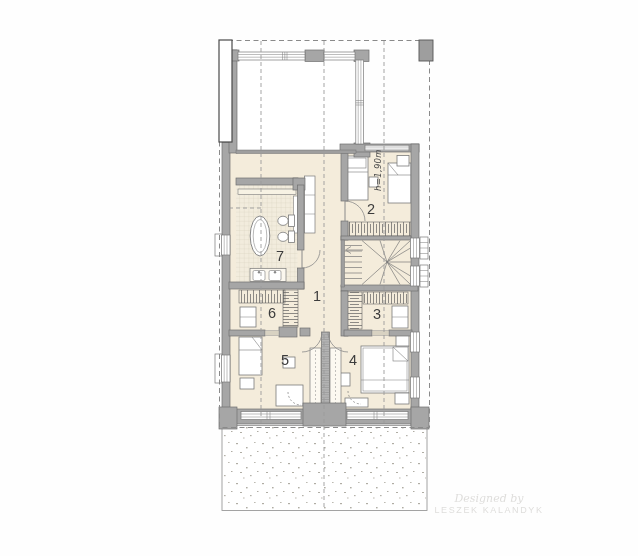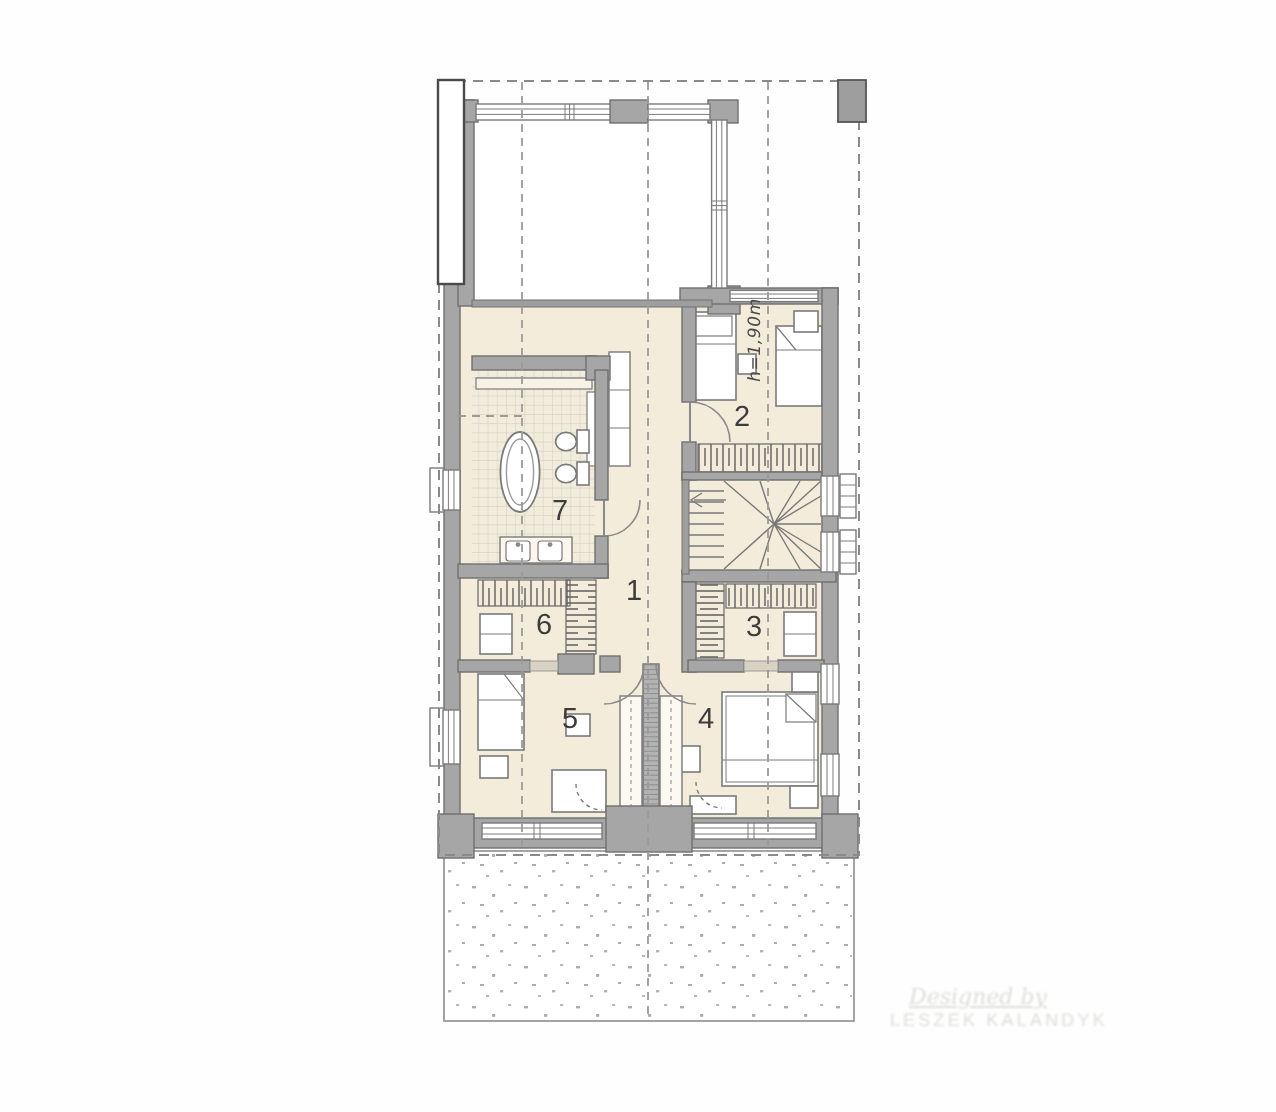--- a/index.html
+++ b/index.html
@@ -5,22 +5,22 @@
   html,body{margin:0;padding:0;background:#ffffff;}
   .stage{position:relative;width:638px;height:556px;background:#fefefe;overflow:hidden;
          font-family:"Liberation Sans",sans-serif;}
   .stage svg{position:absolute;left:0;top:0;}
   .lbl{position:absolute;transform:translate(-50%,-50%);
        font:400 14.5px "Liberation Sans",sans-serif;color:#3c3c3c;white-space:nowrap;}
   .hnote{position:absolute;transform:translate(-50%,-50%) rotate(-90deg);
          font:italic 8.5px "DejaVu Sans",sans-serif;color:#4a4a4a;letter-spacing:.3px;white-space:nowrap;}
   .wm{position:absolute;left:424px;top:492px;width:130px;text-align:center;
       color:rgba(148,146,140,.30);filter:blur(.45px);line-height:1.25;pointer-events:none;}
-  .wm .l1{font:italic 11px "DejaVu Serif",serif;text-decoration:underline;}
-  .wm .l2{font:9px "Liberation Sans",sans-serif;letter-spacing:1.6px;text-align:right;}
+  .wm .l1{font:italic 11px "DejaVu Serif",serif;}
+  .wm .l2{font:9px "Liberation Sans",sans-serif;letter-spacing:1.6px;}
 </style>
 </head>
 <body>
 
 <div class="stage">
 <svg width="638" height="556" viewBox="0 0 638 556">
   <defs>
     <pattern id="tiles" width="4.6" height="4.6" patternUnits="userSpaceOnUse">
       <path d="M4.6 0H0V4.6" fill="none" stroke="#d9d2bf" stroke-width="0.6"></path>
     </pattern>

